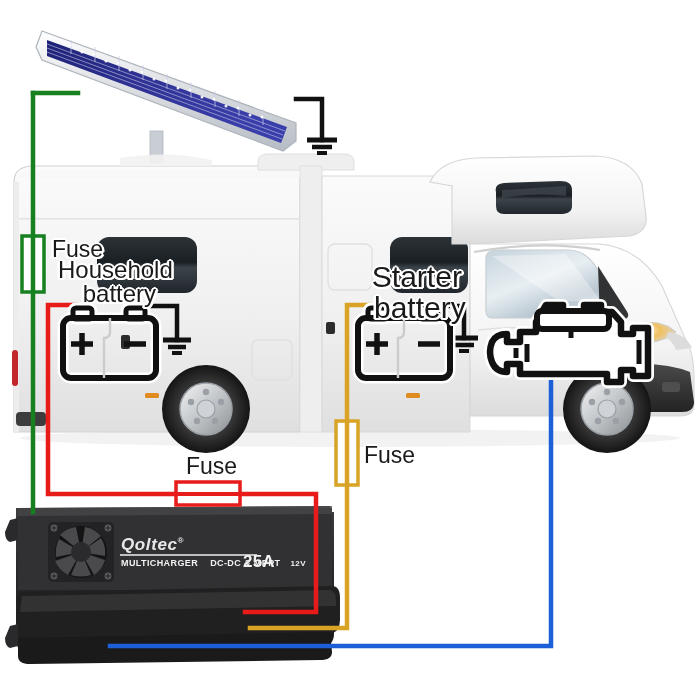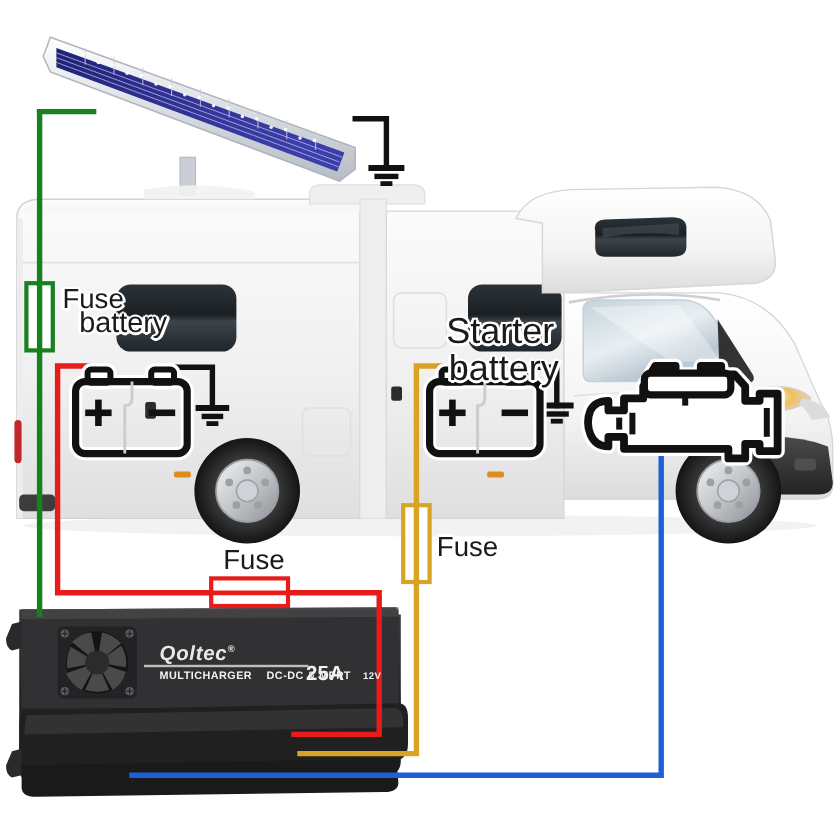--- a/index.html
+++ b/index.html
@@ -19,21 +19,21 @@
   .lbl-fuse-green{left:52px;top:238px;font-size:23px;}
   .lbl-house{left:58px;top:258px;font-size:24px;text-align:center;}
   .lbl-house b{display:block;font-weight:400;}
   .lbl-house .l2{margin-left:8px;}
   .lbl-starter{left:368px;top:262px;font-size:30px;text-align:center;}
   .lbl-starter .l2{margin-left:6px;}
   .lbl-fuse-red{left:186px;top:455px;font-size:23px;}
   .lbl-fuse-yellow{left:364px;top:444px;font-size:23px;}
   
   .chg-text{position:absolute;z-index:45;color:#f2f2f2;
-            font-family:"Liberation Sans","DejaVu Sans",sans-serif;margin-left:12px;}
+            font-family:"Liberation Sans","DejaVu Sans",sans-serif;}
   .chg-brand{left:121px;top:535px;font-size:17px;font-weight:700;font-style:italic;
              letter-spacing:0.6px;color:#e8e8e8;}
   .chg-brand sup{font-size:8px;vertical-align:super;}
   .chg-rule{position:absolute;left:120px;top:554px;width:137px;height:2px;
             background:#cfcfcf;z-index:45;opacity:.9;}
   .chg-sub{left:121px;top:558px;font-size:9px;font-weight:700;letter-spacing:0.4px;}
   .chg-sub .s2{margin-left:12px;text-align:center;}
   .chg-sub .s3{margin-left:10px;font-size:8px;}
   .chg-amp{left:243px;top:552px;font-size:17px;font-weight:700;letter-spacing:0.2px;}
 </style>
@@ -424,20 +424,21 @@
         <line x1="516" y1="348" x2="516" y2="358"></line>
         <line x1="639" y1="340" x2="639" y2="364"></line>
       </g>
       <path d="M571 329 L571 338" stroke="#111111" stroke-width="5"></path>
     </g>
   </svg>
 
   <div class="lbl lbl-fuse-green">Fuse</div>
 
   <div class="lbl lbl-house">
+    <b>Household</b>
     <b class="l2">battery</b>
   </div>
 
   <div class="lbl lbl-starter">
     <b style="display:block;font-weight:400;">Starter</b>
     <b class="l2" style="display:block;font-weight:400;">battery</b>
   </div>
 
   <div class="lbl lbl-fuse-red">Fuse</div>
 

